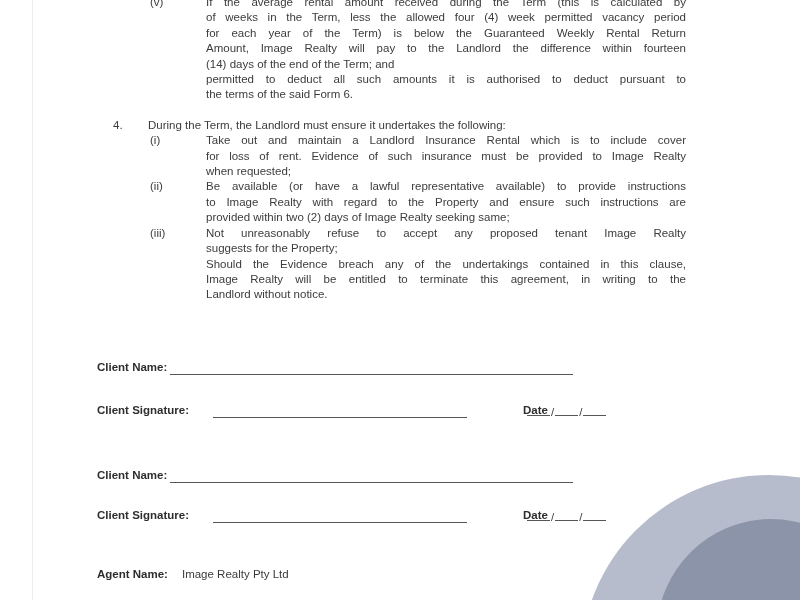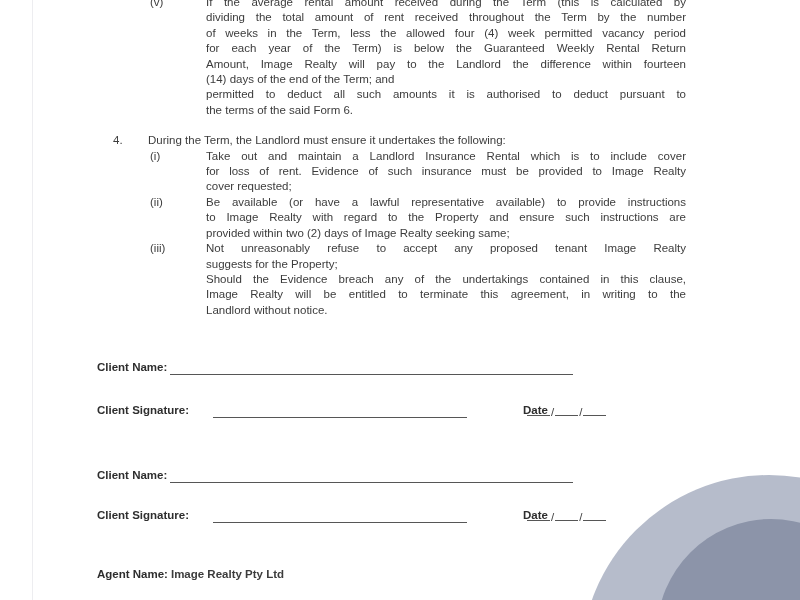--- a/index.html
+++ b/index.html
@@ -45,40 +45,36 @@
   #sig-row-2 { top: 404px; }
   #sig-row-3 { top: 469px; }
   #sig-row-4 { top: 509px; }
   .date-label { position: absolute; left: 488px; top: 0; font-weight: bold; color: #2e2e2e; margin-left: 35px; }
   .date-group { position: absolute; left: 527px; top: 0; color: #3c3c3c; }
   .date-seg { display: inline-block; width: 23px; height: 11px; border-bottom: 1.5px solid #565656; }
   .date-slash { display: inline-block; margin: 0 1px; }
 
   .agent-row { position: absolute; left: 97px; top: 568px; font-size: 11.5px; }
   .agent-label { font-weight: bold; color: #2e2e2e; }
-  .agent-value { font-weight: bold; margin-left: 3px; }
+  .agent-value { font-weight: normal; margin-left: 14px; }
 </style>
 </head>
 <body>
 
 <div class="page">
 
   <div class="page-edge" style="background: rgb(237, 237, 240);"></div>
 
   <div class="circle light" style="background: rgb(182, 188, 203);"></div>
   <div class="circle dark" style="background: rgb(140, 148, 169);"></div>
 
   <div class="doc" style="color: rgb(60, 60, 60);">
       <div class="row" data-indent="l2">
       <span class="marker">(v)</span>
       <div class="text">If the average rental amount received during the Term (this is calculated by</div>
-    </div>
-      <div class="row" data-indent="l2">
-      <span class="marker"></span>
-      <div class="text">dividing the total amount of rent received throughout the Term by the number</div>
     </div>
       <div class="row" data-indent="l2">
       <span class="marker"></span>
       <div class="text">of weeks in the Term, less the allowed four (4) week permitted vacancy period</div>
     </div>
       <div class="row" data-indent="l2">
       <span class="marker"></span>
       <div class="text">for each year of the Term)  is below the Guaranteed Weekly Rental Return</div>
     </div>
       <div class="row" data-indent="l2">
@@ -104,21 +100,21 @@
       <div class="row" data-indent="l2">
       <span class="marker">(i)</span>
       <div class="text">Take out and maintain a Landlord Insurance Rental which is to include cover</div>
     </div>
       <div class="row" data-indent="l2">
       <span class="marker"></span>
       <div class="text">for loss of rent. Evidence of such insurance must be provided to Image Realty</div>
     </div>
       <div class="row" data-indent="l2" data-align="left">
       <span class="marker"></span>
-      <div class="text">cover requested;</div>
+      <div class="text">when requested;</div>
     </div>
       <div class="row" data-indent="l2">
       <span class="marker">(ii)</span>
       <div class="text">Be available (or have a lawful representative available) to provide instructions</div>
     </div>
       <div class="row" data-indent="l2">
       <span class="marker"></span>
       <div class="text">to Image Realty with regard to the Property and ensure such instructions are</div>
     </div>
       <div class="row" data-indent="l2" data-align="left">

